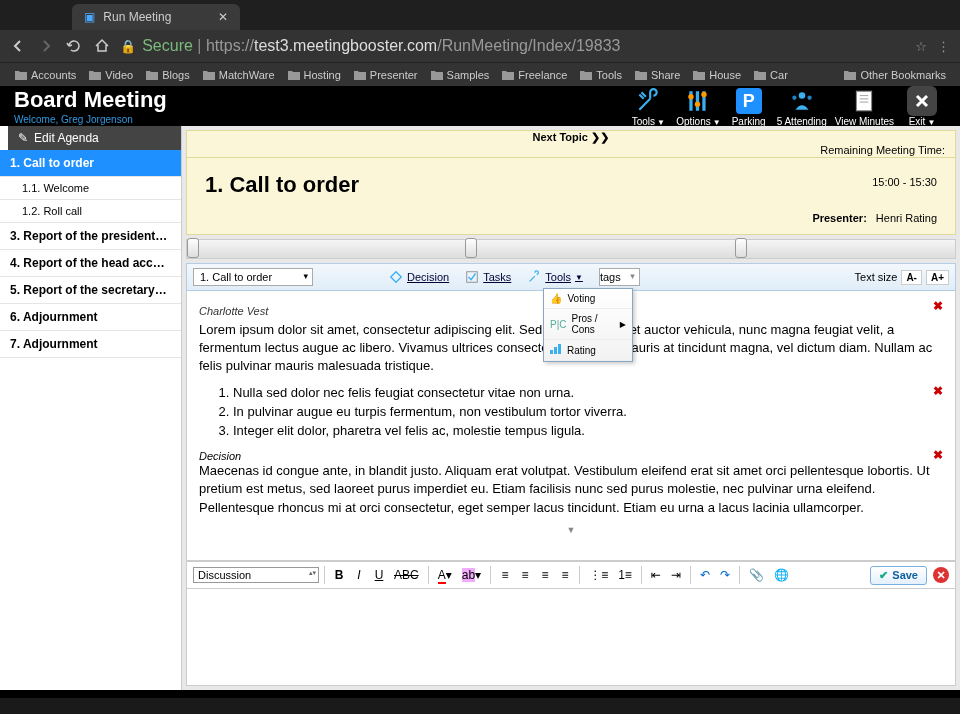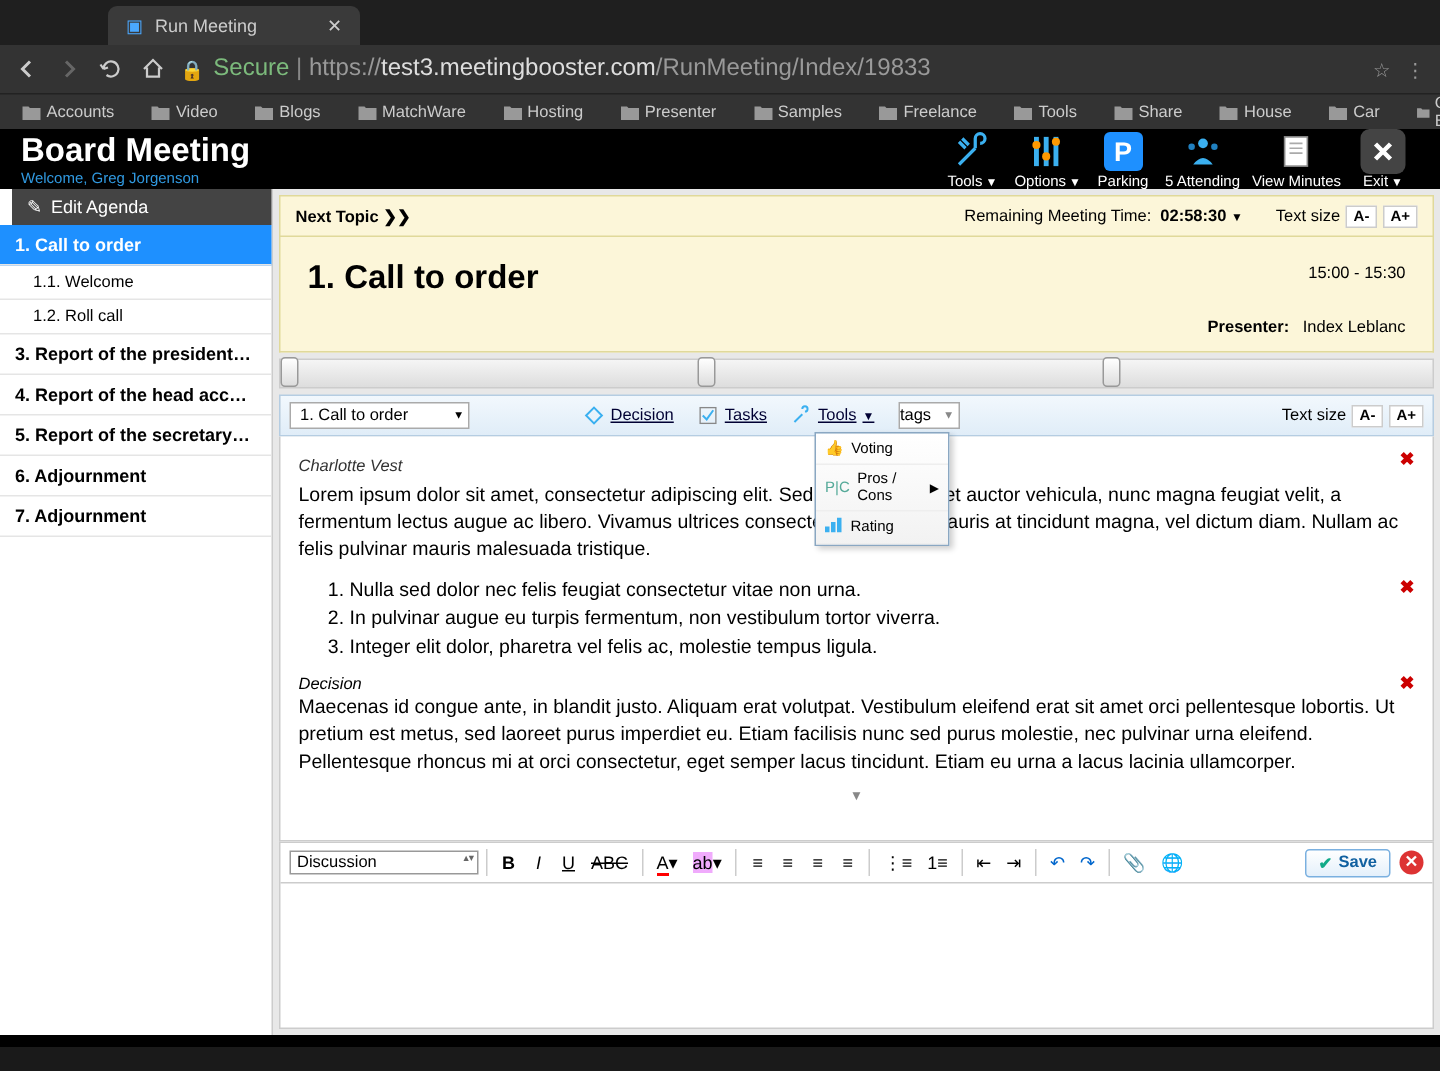--- a/index.html
+++ b/index.html
@@ -12,21 +12,21 @@
 .tab-icon { color: #4aa8ff; }
 .tab-close { margin-left: auto; cursor: pointer; }
 .nav-bar { height: 32px; display: flex; align-items: center; padding: 0 10px; gap: 10px; background: #333; color: #ccc; font-size: 13px; }
 .nav-icons { display: flex; gap: 12px; align-items: center; }
 .nav-icon { color: #999; cursor: pointer; }
 .nav-icon svg { display: block; }
 .url-bar { flex: 1; display: flex; align-items: center; gap: 6px; }
 .url-text { color: #999; font-size: 16px; }
 .url-text .secure { color: #7cba7c; }
 .url-text .white { color: #ddd; }
-.bookmarks { height: 24px; display: flex; align-items: center; padding: 0 10px; gap: 16px; background: #333; border-top: 1px solid #222; }
+.bookmarks { height: 24px; display: flex; align-items: center; padding: 0 10px; gap: 4px; background: #333; border-top: 1px solid #222; }
 .bookmark { display: flex; align-items: center; gap: 3px; color: #ccc; font-size: 11px; cursor: pointer; padding: 2px 4px; }
 .bookmark svg { color: #999; }
 .bookmark.other { margin-left: auto; }
 
 
 .app-header { background: #000; color: #fff; height: 40px; display: flex; align-items: center; padding: 0 14px; }
 .app-title-area h1 { font-size: 22px; font-weight: bold; }
 .welcome { color: #3099e0; font-size: 10px; margin-top: 1px; }
 .header-actions { margin-left: auto; display: flex; gap: 0; }
 .header-btn { text-align: center; color: #fff; font-size: 10px; cursor: pointer; min-width: 48px; padding: 0 4px; }
@@ -36,21 +36,21 @@
 
 
 .main { display: flex; height: calc(714px - 30px - 32px - 24px - 56px - 8px); }
 .sidebar { width: 182px; background: #fff; border-right: 1px solid #ccc; }
 .edit-agenda { background: #444; color: #fff; padding: 5px 10px; font-size: 12px; display: flex; align-items: center; gap: 6px; cursor: pointer; margin-left: 8px; }
 .agenda-item { padding: 6px 10px; font-size: 12px; font-weight: bold; border-bottom: 1px solid #e5e5e5; cursor: pointer; white-space: nowrap; overflow: hidden; text-overflow: ellipsis; }
 .agenda-item.active { background: #1e90ff; color: #fff; }
 .agenda-sub { padding: 5px 10px 5px 22px; font-size: 11px; border-bottom: 1px solid #e5e5e5; cursor: pointer; }
 
 .content { flex: 1; background: #e8e8e8; display: flex; flex-direction: column; overflow: hidden; }
-.topbar { background: #fcf6d9; border: 1px solid #e0d99a; height: 28px; display: flex; align-items: center; padding: 0 10px; font-size: 11px; margin: 4px 4px 0 4px; }
+.topbar { background: #fcf6d9; border: 1px solid #e0d99a; height: 28px; display: flex; align-items: center; padding: 0 10px; font-size: 11px; margin: 4px 4px 0 4px; flex-direction: column; }
 .next-topic { font-weight: bold; cursor: pointer; }
 .remaining { margin-left: auto; }
 .time-val { font-weight: bold; margin: 0 6px; }
 .text-size { margin-left: 16px; display: flex; align-items: center; gap: 4px; }
 .sz-btn { border: 1px solid #ccc; background: #fff; padding: 1px 4px; font-size: 10px; cursor: pointer; font-weight: bold; }
 
 .topic-header { background: #fcf6d9; padding: 14px 18px 10px 18px; margin: 0 4px; position: relative; border-left: 1px solid #e0d99a; border-right: 1px solid #e0d99a; border-bottom: 1px solid #e0d99a; }
 .topic-header h2 { font-size: 22px; font-weight: bold; }
 .topic-time { position: absolute; right: 18px; top: 18px; font-size: 11px; }
 .presenter { text-align: right; font-size: 11px; margin-top: 14px; }
@@ -318,21 +318,21 @@
         <span class="sz-btn">A-</span>
         <span class="sz-btn">A+</span>
       </span>
     </div>
 
     <div class="topic-header">
       <h2>1. Call to order</h2>
       <div class="topic-time">15:00 - 15:30</div>
       <div class="presenter">
         <b>Presenter:</b>
-        <span>Index Leblanc</span>
+        <span>Henri Rating</span>
       </div>
     </div>
 
     <div class="slider-row">
       <div class="slider-handle" style="left:0px"></div>
       <div class="slider-handle" style="left:278px"></div>
       <div class="slider-handle" style="left:548px"></div>
     </div>
 
     <div class="toolbar2">

